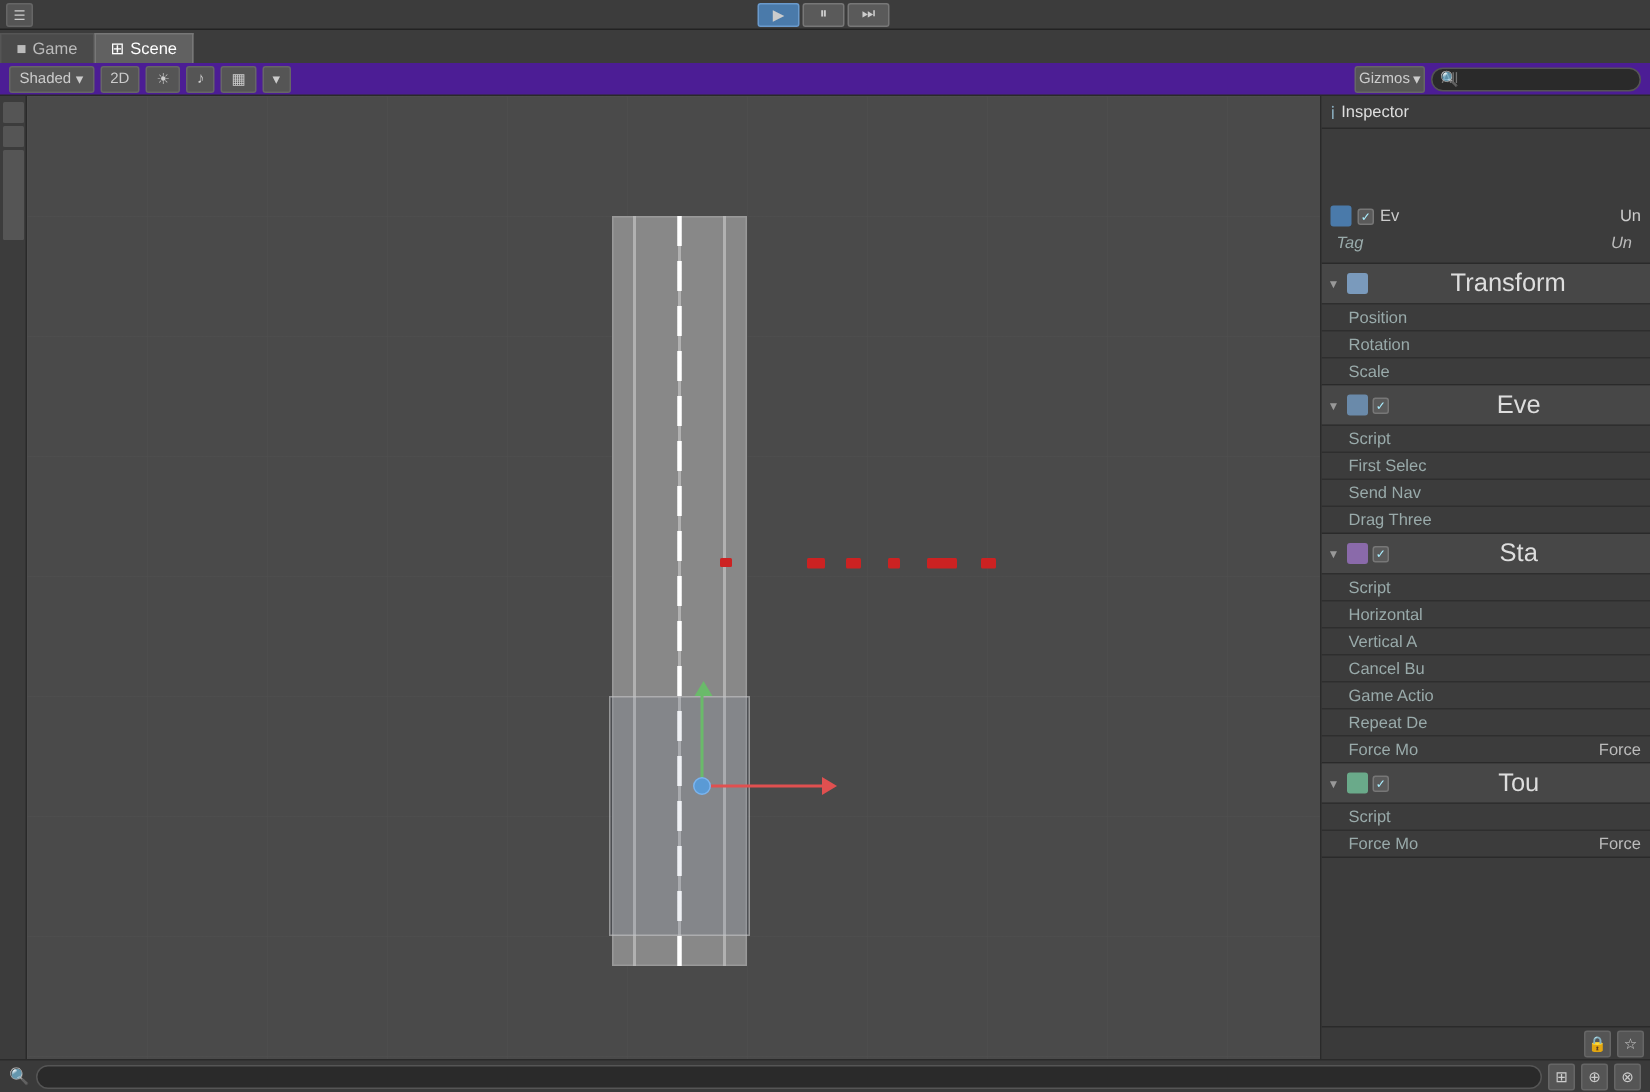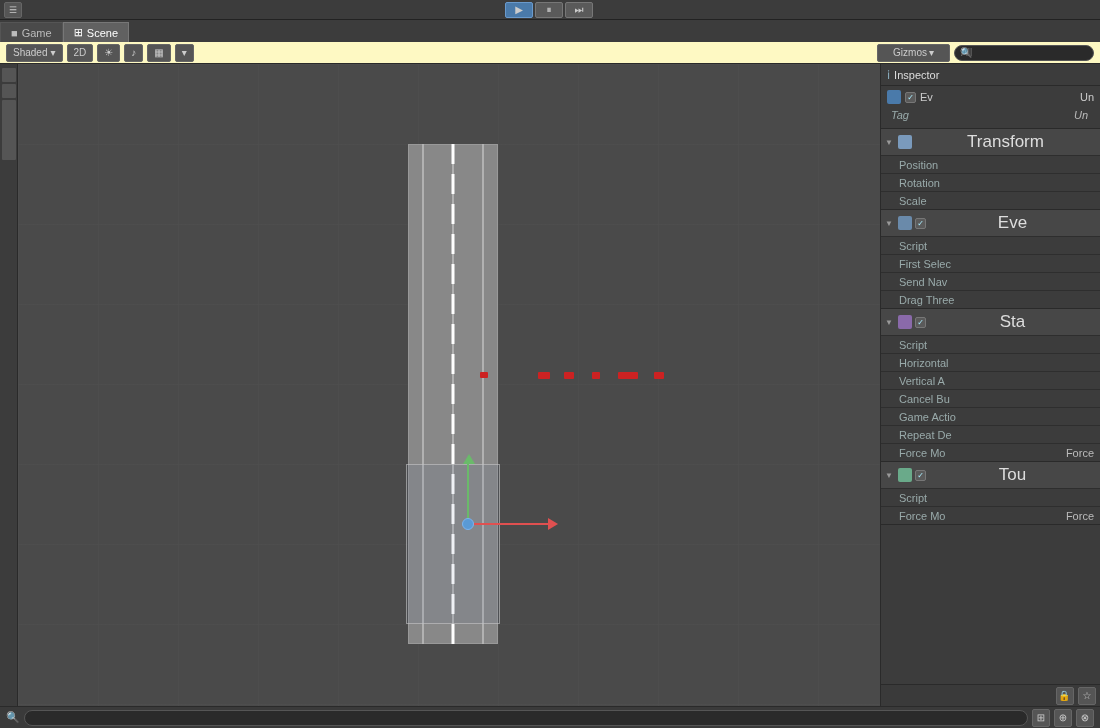--- a/index.html
+++ b/index.html
@@ -89,21 +89,21 @@
     }
     .tab.active {
       background: #616161;
       color: #fff;
       border-color: #777;
     }
 
     
     .scene-toolbar {
       height: 22px;
-      background: #fef9c3;
+      background: #4c1d95;
       display: flex;
       align-items: center;
       padding: 0 6px;
       gap: 4px;
       border-bottom: 1px solid #2a2a2a;
       flex-shrink: 0;
     }
 
     .scene-toolbar-btn {
       height: 18px;
@@ -117,21 +117,21 @@
       gap: 3px;
       color: #ccc;
       font-size: 10px;
     }
 
     .scene-toolbar-spacer {
       flex: 1;
     }
 
     .gizmos-btn {
-      padding: 0 15px;
+      padding: 0 2px;
       height: 18px;
       background: #555;
       border: 1px solid #666;
       border-radius: 2px;
       cursor: pointer;
       display: flex;
       align-items: center;
       gap: 2px;
       color: #ccc;
       font-size: 10px;
@@ -335,20 +335,21 @@
     .inspector-body::-webkit-scrollbar-track { background: #3c3c3c; }
     .inspector-body::-webkit-scrollbar-thumb { background: #666; }
 
     
     .component-top {
       padding: 4px 6px;
       border-bottom: 1px solid #2a2a2a;
       display: flex;
       flex-direction: column;
       gap: 2px;
+      margin-top: 47px;
     }
 
     .inspector-icon-row {
       display: flex;
       align-items: center;
       gap: 4px;
     }
 
     .component-icon {
       width: 14px;

